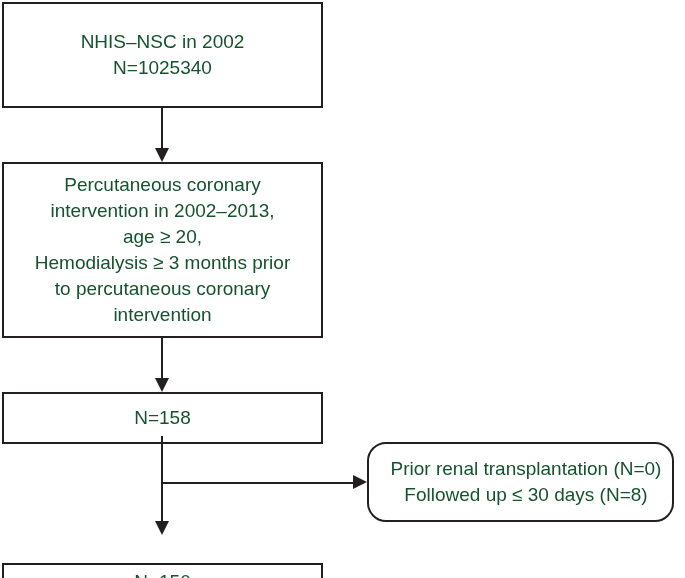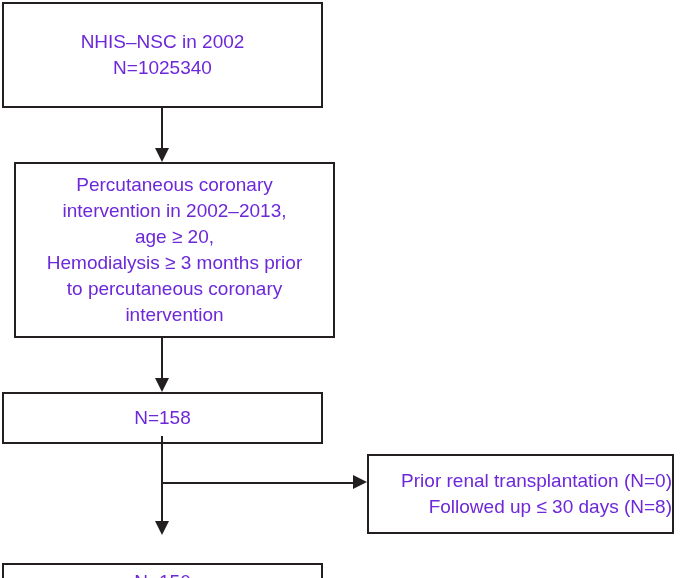--- a/index.html
+++ b/index.html
@@ -6,42 +6,42 @@
     margin: 0;
     padding: 0;
     background: #ffffff;
   }
   #canvas {
     position: relative;
     width: 685px;
     height: 578px;
     background: #ffffff;
     font-family: "Liberation Sans", "DejaVu Sans", sans-serif;
-    color: #6d28d9;
+    color: #14532d;
     overflow: hidden;
   }
   .box {
     position: absolute;
     box-sizing: border-box;
     border: 2px solid #231f20;
     background: #ffffff;
     display: flex;
     flex-direction: column;
     justify-content: center;
     align-items: center;
     font-size: 19px;
     line-height: 26px;
     text-align: center;
   }
   .box .line { white-space: nowrap; }
   #box-cohort     { left: 2px;   top: 2px;   width: 321px; height: 106px; }
-  #box-criteria   { left: 14px;   top: 162px; width: 321px; height: 176px; }
+  #box-criteria   { left: 2px;   top: 162px; width: 321px; height: 176px; }
   #box-n158       { left: 2px;   top: 392px; width: 321px; height: 52px;  }
-  #box-exclusions { left: 367px; top: 454px; width: 307px; height: 80px;
-                    align-items: flex-end; text-align: left; padding-left: 11px; }
+  #box-exclusions { left: 367px; top: 442px; width: 307px; height: 80px;
+                    align-items: center; text-align: left; padding-left: 11px; border-radius: 19px; }
   #box-n150       { left: 2px;   top: 535px; width: 321px; height: 38px; margin-top: 28px;  }
 
   .vline { position: absolute; width: 2px;  background: #231f20; }
   .hline { position: absolute; height: 2px; background: #231f20; }
   #conn-1 { left: 161px; top: 108px; height: 40px; }
   #conn-2 { left: 161px; top: 338px; height: 42px; }
   #conn-3 { left: 161px; top: 436px; height: 87px; }
   #conn-branch { left: 162px; top: 482px; width: 192px; }
 
   .arrowhead-down {

